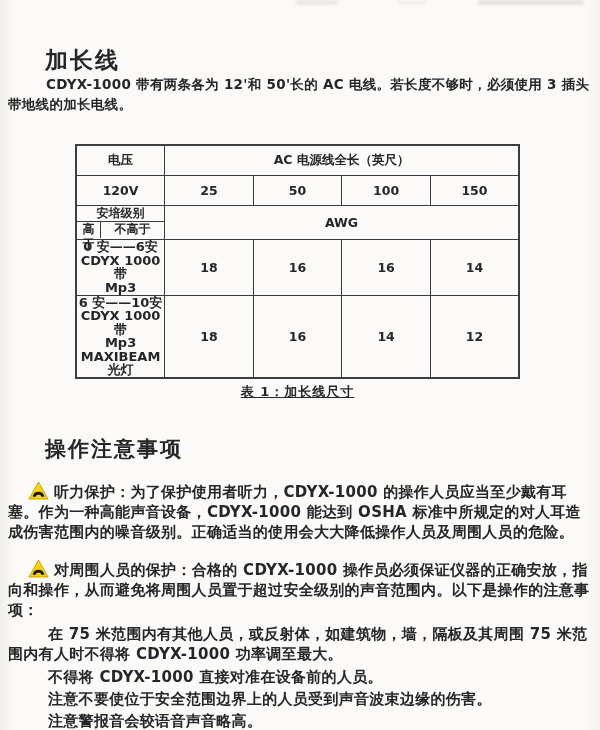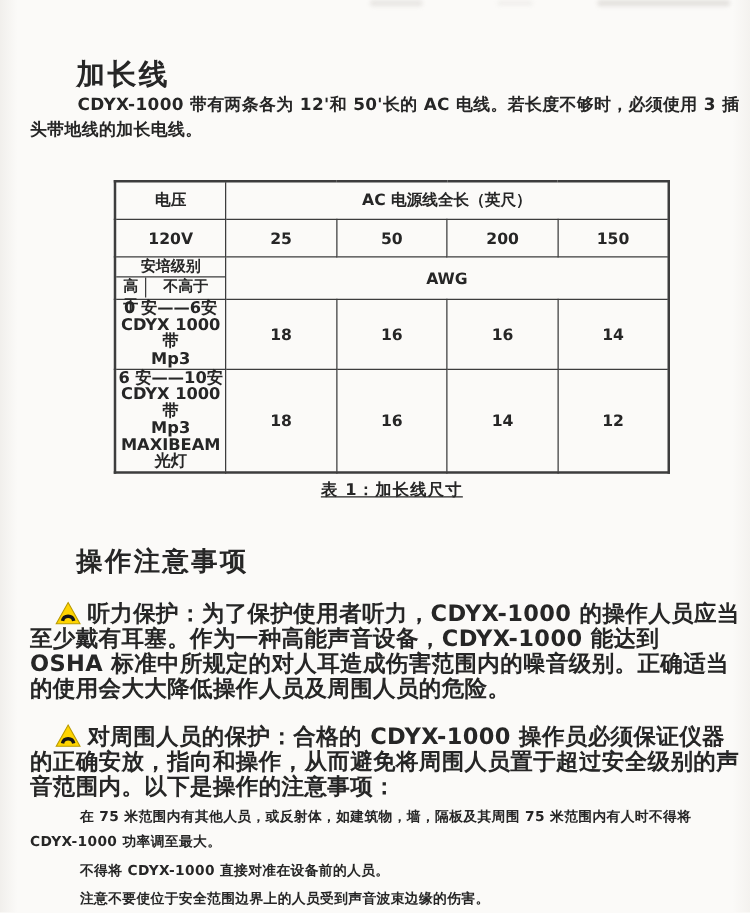--- a/index.html
+++ b/index.html
@@ -8,21 +8,20 @@
     font-family: "DejaVu Sans", sans-serif;
     color: #262626;
     background: #fbfaf8;
   }
   .page {
     position: relative;
     width: 600px;
     height: 730px;
     overflow: hidden;
     background: linear-gradient(90deg, #f1efec 0px, #fbfaf8 14px, #fbfaf8 586px, #f4f2ef 600px);
-    padding-left: 16px;
   }
   
   .artifact { position: absolute; background: #d9d6d2; filter: blur(1.5px); opacity: .55; border-radius: 2px; }
   .artifact.a1 { left: 296px; top: 0; width: 42px; height: 5px; }
   .artifact.a2 { left: 478px; top: 0; width: 106px; height: 5px; opacity: .7; }
   .artifact.a3 { left: 398px; top: 1px; width: 28px; height: 3px; opacity: .4; }
 
   .content { position: relative; padding: 0 8px; }
 
   h1.doc-title {
@@ -92,36 +91,36 @@
   
   h2.sec-title {
     margin: 36px 0 0 37px;
     font-size: 21px;
     line-height: 24px;
     font-weight: 700;
     letter-spacing: 2px;
   }
   p.warn {
     margin-top: 20px;
-    font-size: 18px;
+    font-size: 15px;
     line-height: 20px;
     font-weight: 700;
     text-indent: 20px;
     letter-spacing: .3px;
   }
   p.warn.second { margin-top: 17px; }
   .warn-icon {
     display: inline-block;
     width: 21px; height: 19px;
     vertical-align: -3px;
     margin-right: 5px;
     text-indent: 0;
   }
   p.note {
-    font-size: 11px;
+    font-size: 15px;
     line-height: 20px;
     font-weight: 700;
     text-indent: 40px;
     letter-spacing: .3px;
   }
   p.note.n1 { margin-top: 4px; }
   p.note.n2 { margin-top: 3px; }
   p.note.n3 { margin-top: 2px; }
   p.note.n4 { margin-top: 2px; }
 </style>
@@ -142,21 +141,21 @@
     <table class="cord-table">
       <tbody>
           <tr>
         <td class="row-h1">电压</td>
         <td class="row-h1" colspan="4">AC 电源线全长（英尺）</td>
       </tr>
       <tr>
         <td class="row-h2">120V</td>
         <td class="row-h2">25</td>
         <td class="row-h2">50</td>
-        <td class="row-h2">200</td>
+        <td class="row-h2">100</td>
         <td class="row-h2">150</td>
       </tr>
       <tr>
         <td class="amp-cell">
           <div class="amp-top">安培级别</div>
           <div class="amp-split">
             <span class="left">高于</span>
             <span class="right">不高于</span>
           </div>
         </td>

